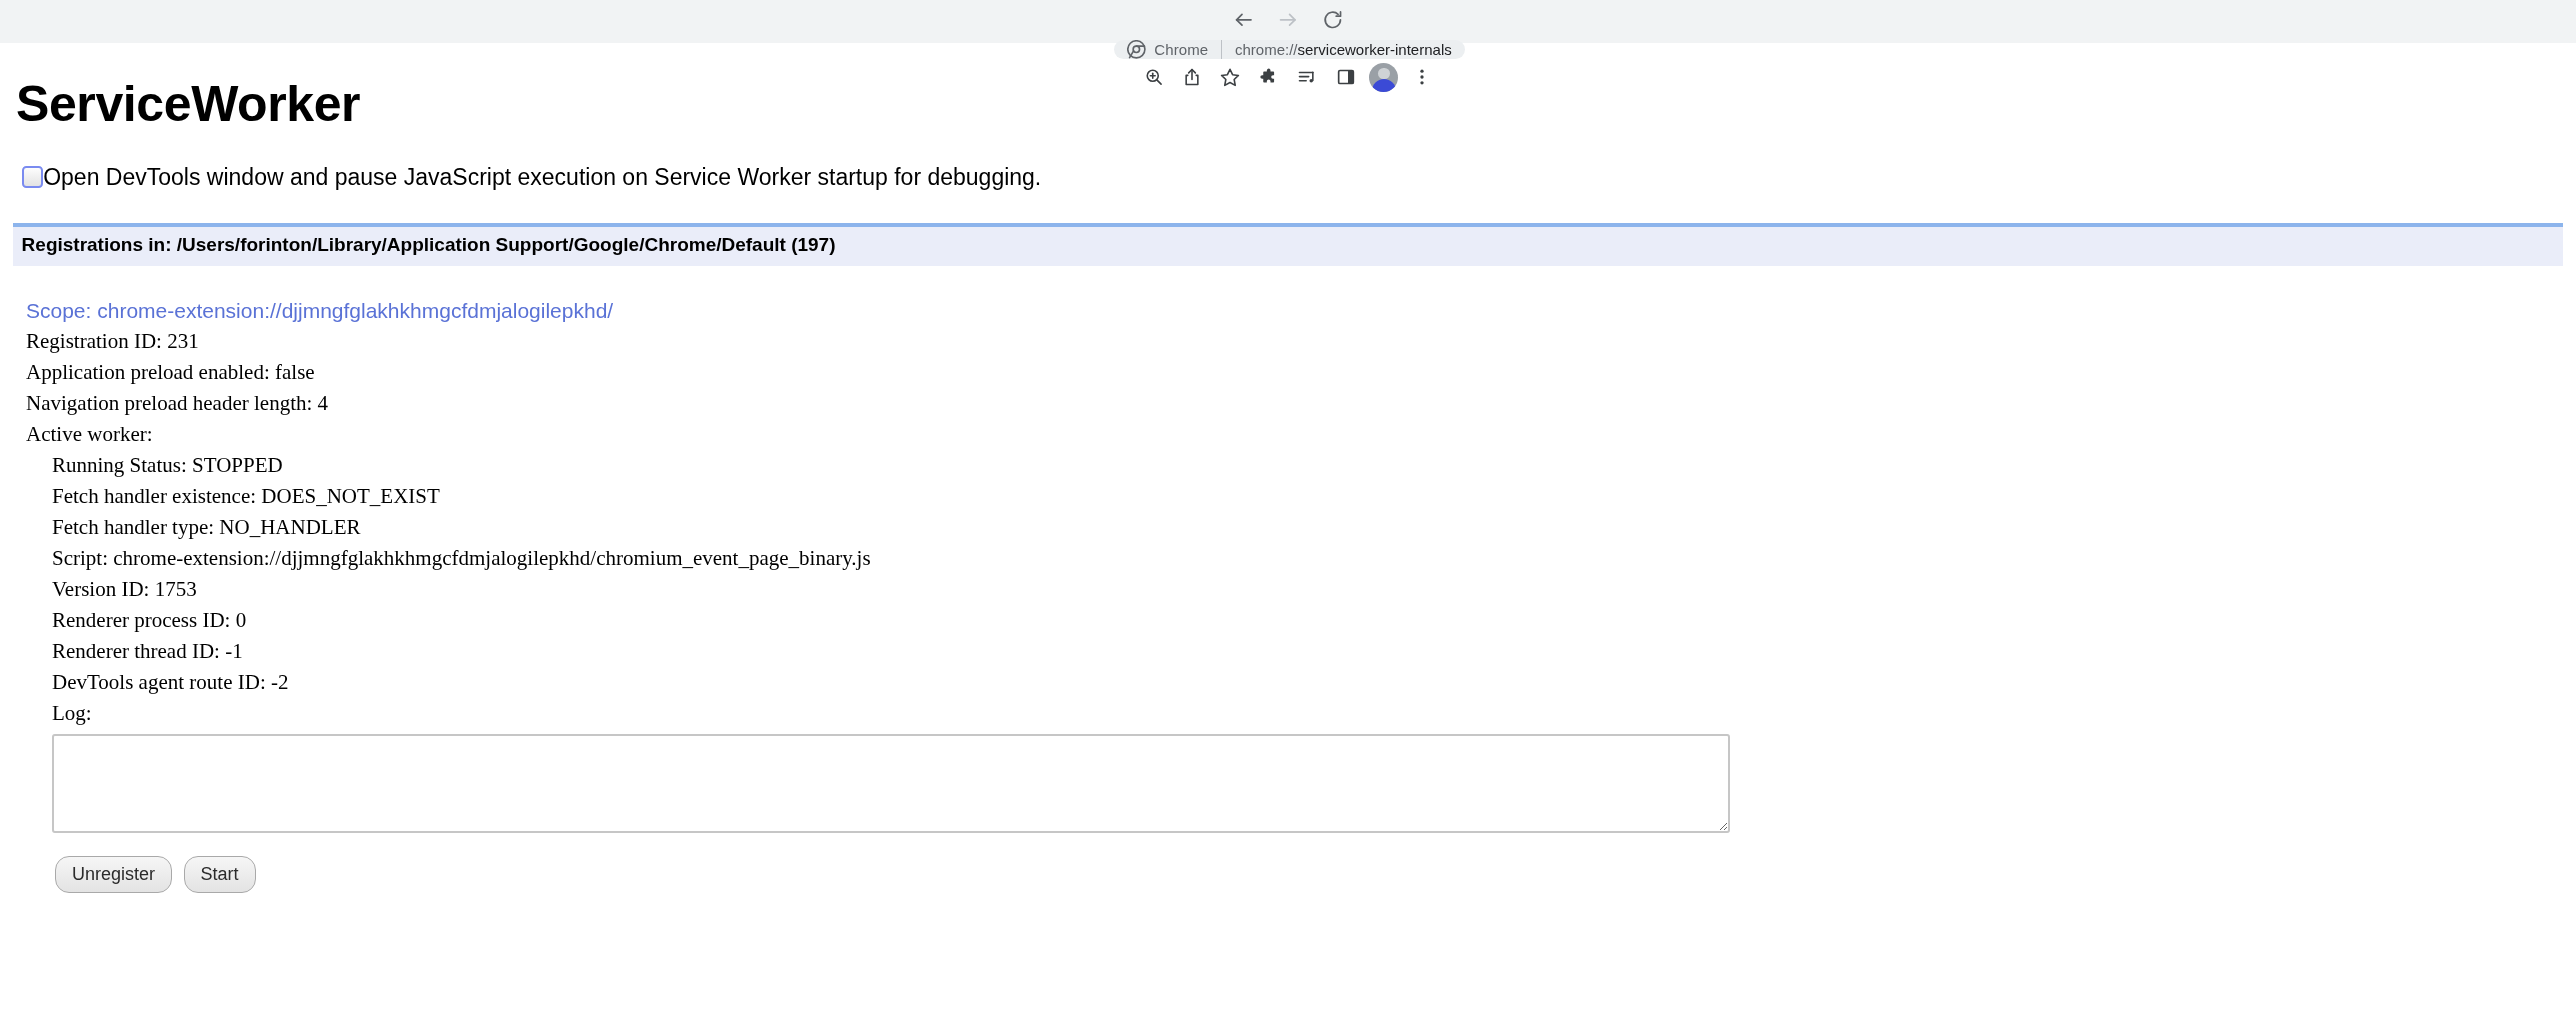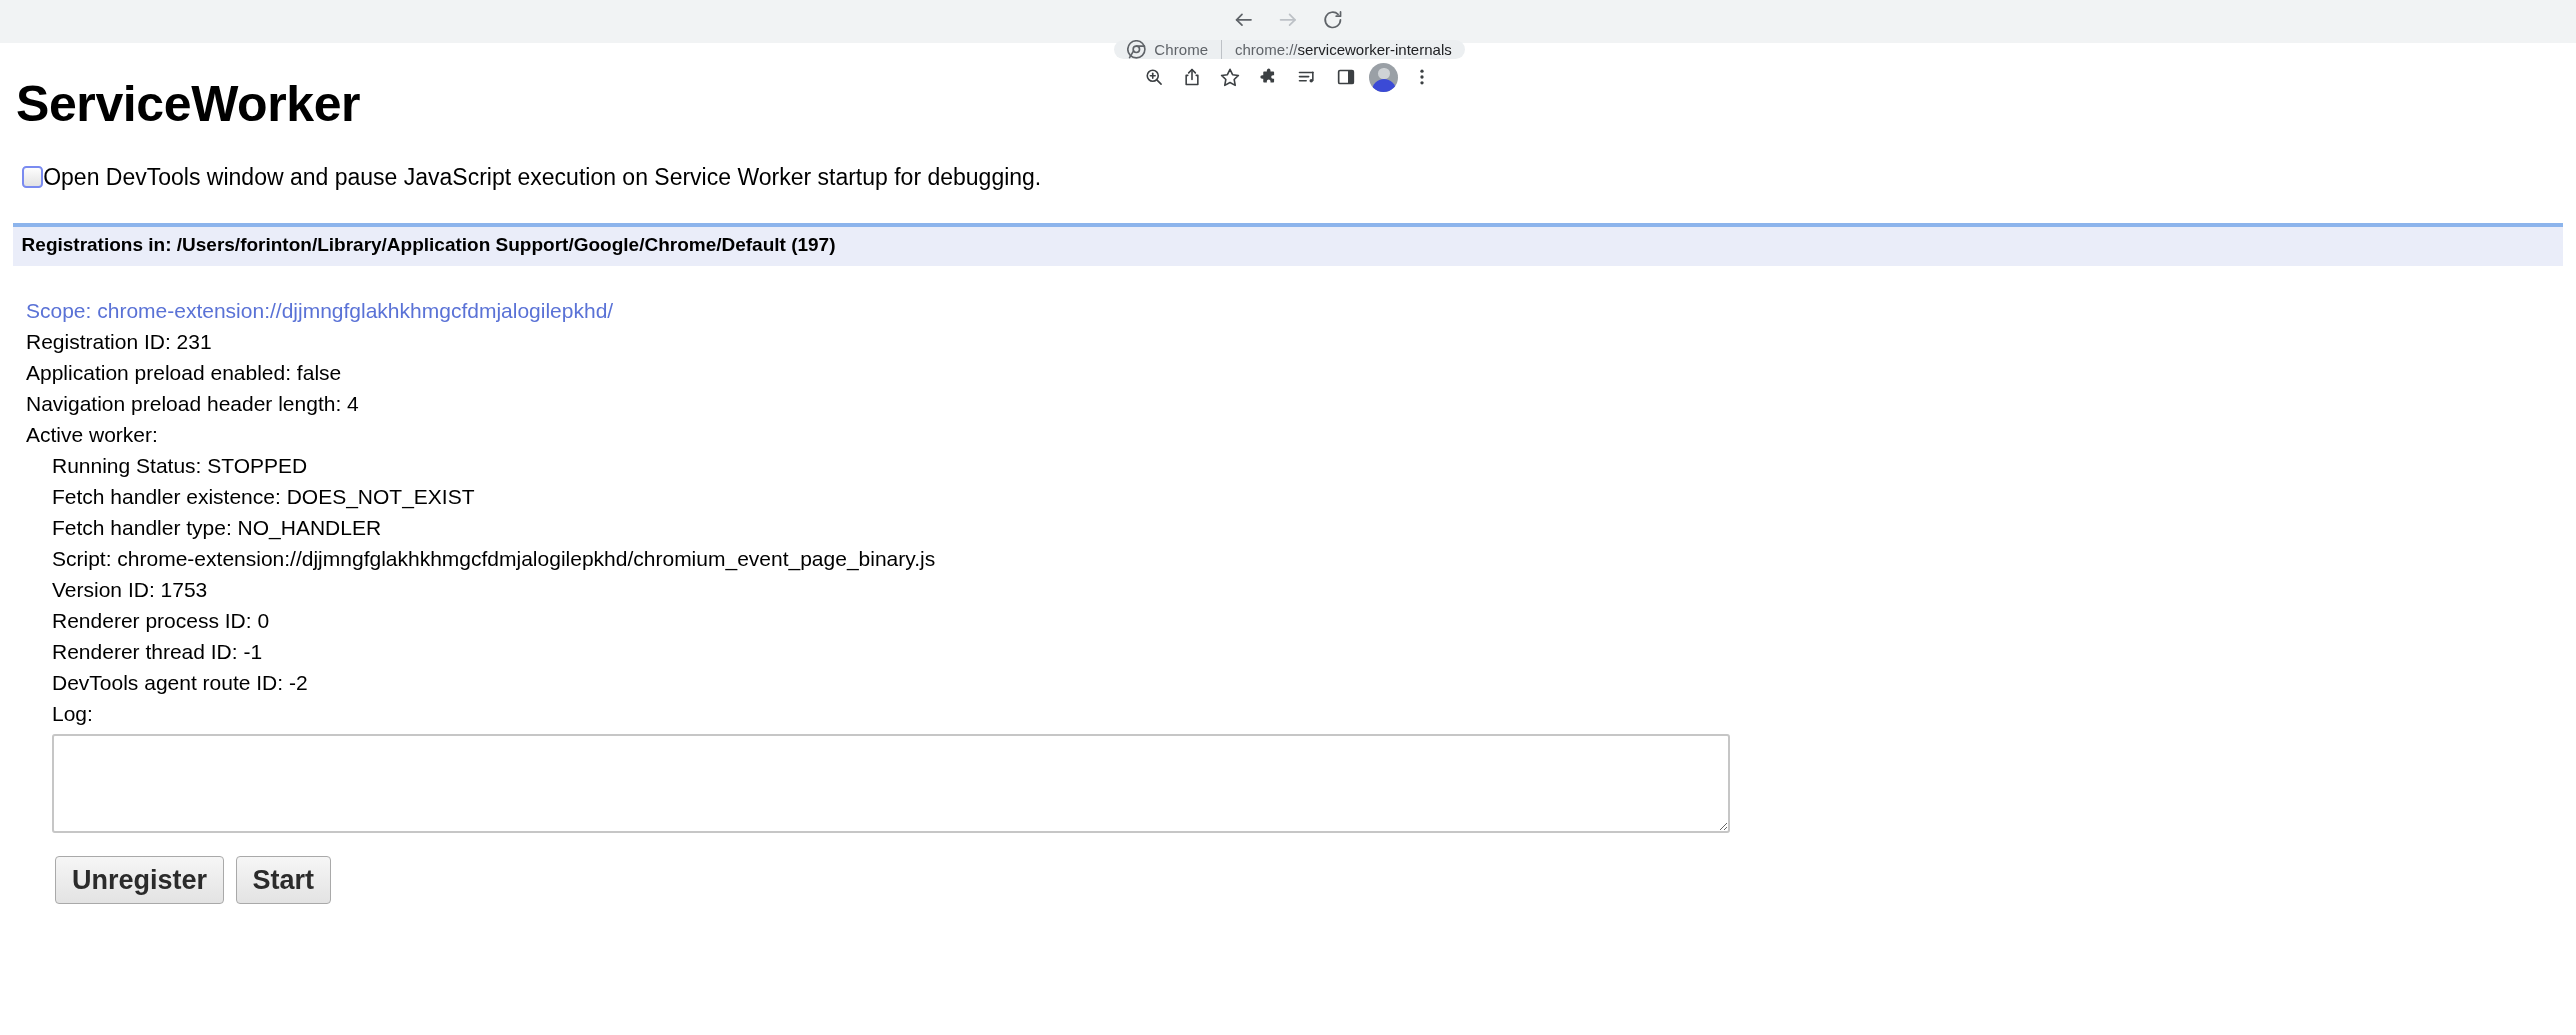--- a/index.html
+++ b/index.html
@@ -209,20 +209,21 @@
     color: #5a72d6;
     text-decoration: none;
     font-size: 21px;
     display: block;
     cursor: pointer;
     white-space: nowrap;
   }
   .detail-line {
     white-space: nowrap;
     display: block;
+    font-family: Liberation Serif, serif;
   }
   .detail-line.indent { padding-left: 26px; }
 
   .log-area {
     display: block;
     margin: 5.8px 0 0 26px;
     width: 1678px;
     height: 99px;
     border: 2.2px solid #c6c6c6;
     border-radius: 2.9px;
@@ -237,29 +238,28 @@
   }
 
   .btn-row {
     display: flex;
     align-items: center;
     gap: 11.5px;
     margin: 23px 0 0 29px;
   }
   .native-btn {
     font-family: "Liberation Sans", sans-serif;
-    font-size: 27px;
+    font-size: 18px;
     color: #2b2b2b;
     background: linear-gradient(180deg,#f6f6f6 0%,#e3e3e3 100%);
     border: 1.4px solid #a9a9a9;
-    border-radius: 4px;
+    border-radius: 14px;
     padding: 6.5px 16px;
     cursor: pointer;
     line-height: 1.2;
-    font-weight: bold;
   }
 </style>
 </head>
 <body>
 
 <div class="browser-toolbar">
 
   <div class="nav-buttons">
     <button class="nav-btn">
       <span>

